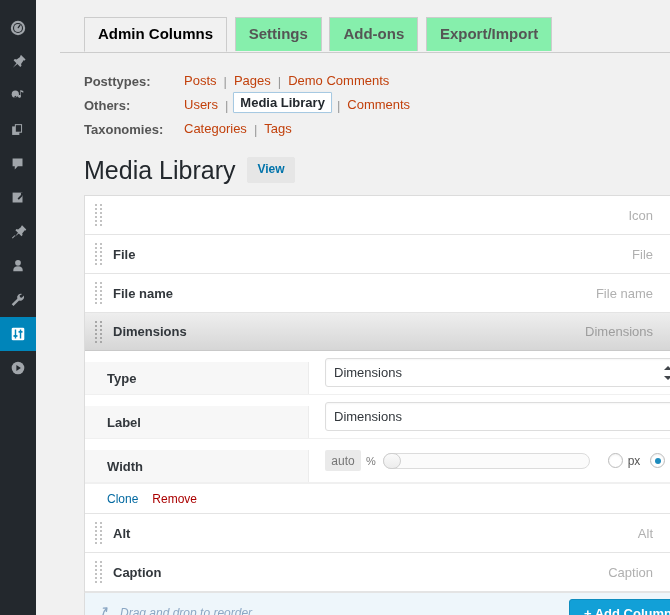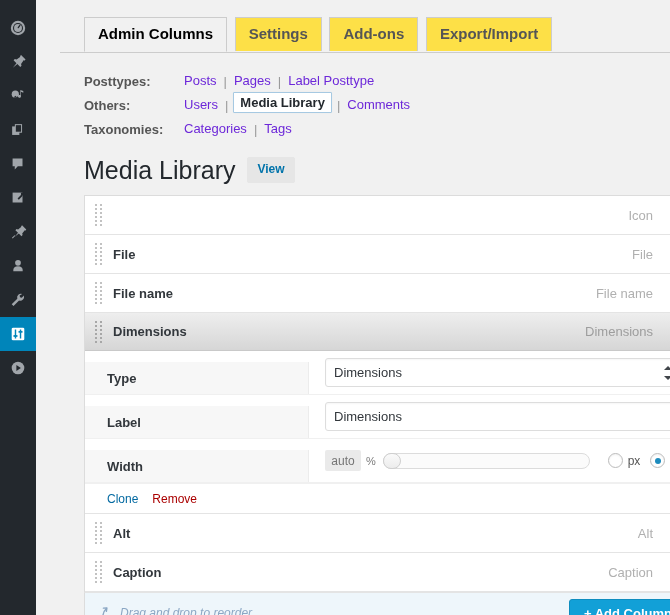--- a/index.html
+++ b/index.html
@@ -50,21 +50,21 @@
     border-bottom: 1px solid #ccc;
     padding-left: 24px;
   }
   .nav-tab {
     display:inline-block;
     margin: 5px 4px -1px 0;
     padding: 7px 13px 8px;
     font-size: 15px;
     font-weight: bold;
     line-height: 1.2;
-    background: #fde047;
+    background: #86efac;
     color: #555;
     border: 1px solid #ccc;
     border-bottom: none;
     text-decoration:none;
     vertical-align:top;
   }
   .nav-tab.active {
     background: #f1f1f1;
     border-bottom: 1px solid #f1f1f1;
     color: #000;
@@ -76,21 +76,21 @@
     display:flex; align-items:flex-end;
     height: 24px;
     font-size: 13px;
   }
   .ac-menu-label {
     width: 98px;
     font-weight: bold;
     color: #555;
   }
   .ac-link {
-    color:#6d28d9; text-decoration:none;
+    color:#c2410c; text-decoration:none;
     padding: 1px 2px;
   }
   .ac-sep { color:#999; padding: 0 5px; }
   .ac-link.current {
     color:#23282d; font-weight:bold;
     border:1px solid #a6c9e2;
     background:#fff;
     padding: 2px 6px;
     border-radius:1px;
     box-shadow: 0 0 1px rgba(0,0,0,.08);
@@ -478,21 +478,21 @@
   </div>
 
   <div class="ac-menu">
 
     <div class="ac-menu-row">
       <span class="ac-menu-label">Posttypes:</span>
       <a class="ac-link" href="#">Posts</a>
       <span class="ac-sep">|</span>
       <a class="ac-link" href="#">Pages</a>
       <span class="ac-sep">|</span>
-      <a class="ac-link" href="#">Label Posttype</a>
+      <a class="ac-link" href="#">Demo Comments</a>
     </div>
 
     <div class="ac-menu-row">
       <span class="ac-menu-label">Others:</span>
       <a class="ac-link" href="#">Users</a>
       <span class="ac-sep">|</span>
       <a class="ac-link current" href="#">Media Library</a>
       <span class="ac-sep">|</span>
       <a class="ac-link" href="#">Comments</a>
     </div>

